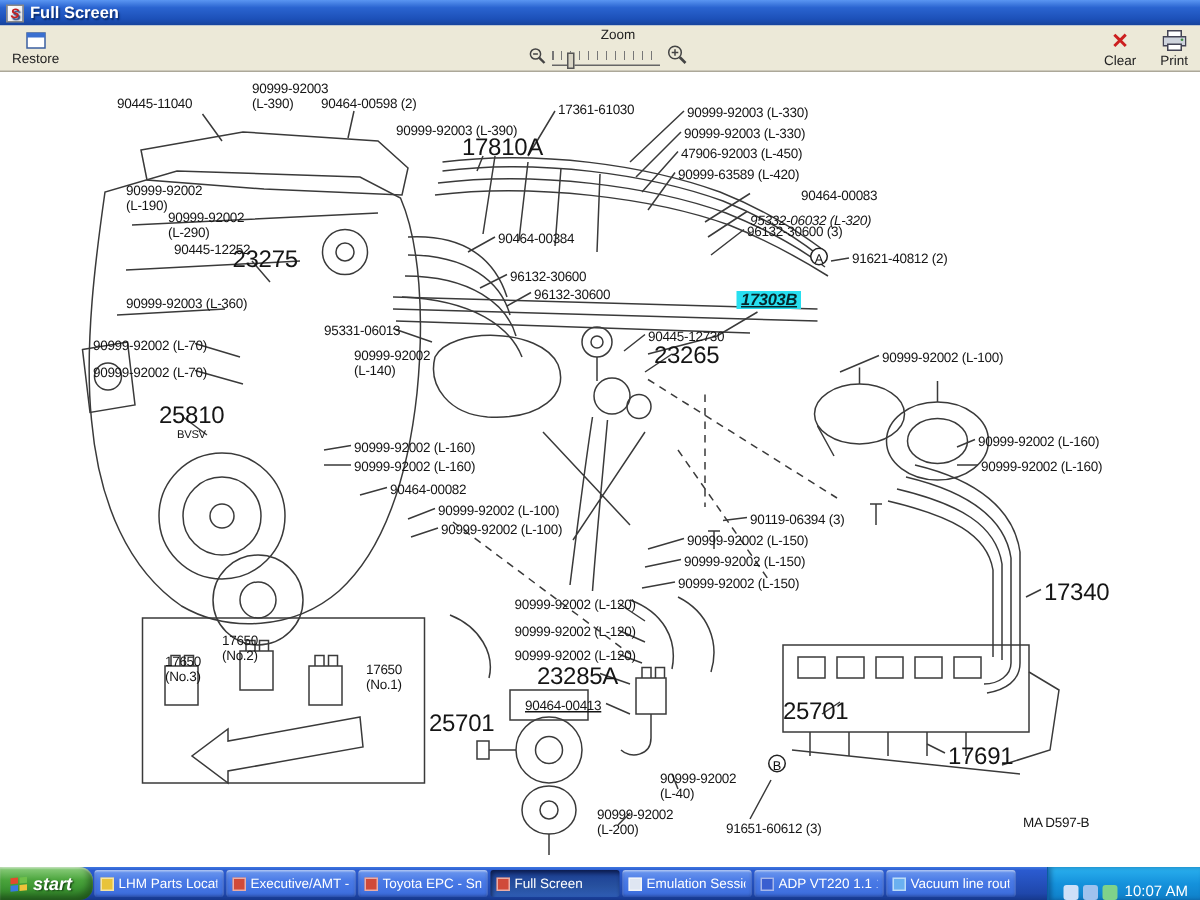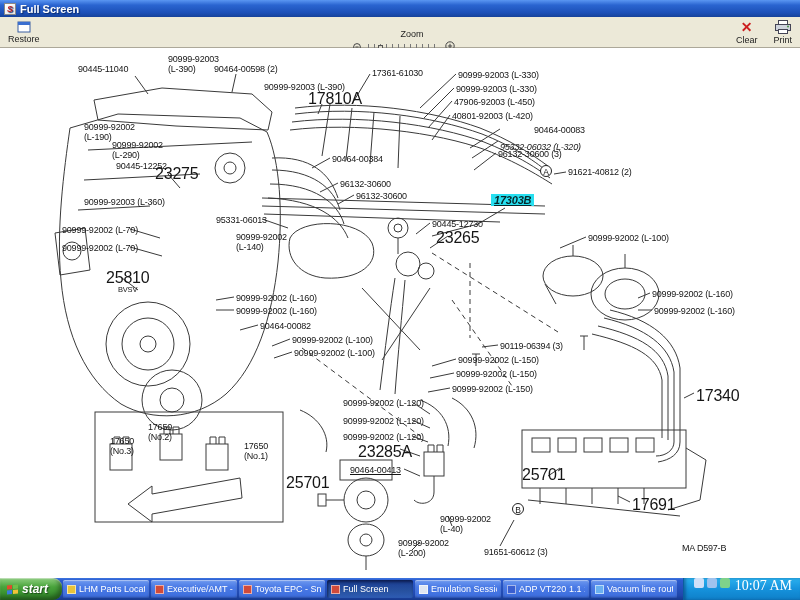--- a/index.html
+++ b/index.html
@@ -13,21 +13,21 @@
     text-shadow:1px 1px 1px #0a2a6a; }
   .app-icon { width:12px; height:12px; background:linear-gradient(135deg,#fff 0%,#e8e8e8 100%); border:1px solid #888;
     color:#c42020; font-size:9px; line-height:10px; text-align:center; font-weight:bold; font-style:italic; }
 
   
   .toolbar { position:relative; height:31px; background:#ece9d8; border-bottom:1px solid #aca899; display:flex; align-items:stretch; }
   .tool-btn { display:flex; flex-direction:column; align-items:center; justify-content:center; gap:1px;
     font-size:9px; color:#222; padding:1px 7px; border:1px solid transparent; }
   .tool-btn svg { display:block; }
   .toolbar-right { margin-left:auto; display:flex; }
-  .zoom-group { position:absolute; left:352px; top:12px; width:120px; height:17px; }
+  .zoom-group { position:absolute; left:352px; top:1px; width:120px; height:17px; }
   .zoom-label { text-align:center; font-size:9px; color:#222; }
   .zoom-row { display:flex; align-items:center; gap:4px; margin-top:1px; }
   .zoom-track { position:relative; width:72px; height:10px;
     background:repeating-linear-gradient(90deg,#777 0 1px,transparent 1px 6px); background-size:100% 6px; background-repeat:no-repeat;
     border-bottom:1px solid #666; }
   .zoom-thumb { position:absolute; top:1px; width:5px; height:11px; background:#d8d4c4; border:1px solid #555; }
   .clear-x { font-size:14px; line-height:14px; font-weight:bold; color:#cc1f1f; }
 
   
   .diagram { position:absolute; top:48px; left:0; width:800px; height:530px; background:#fff; }
@@ -50,23 +50,23 @@
   .flag i { display:block; }
   .tasks { display:flex; align-items:center; }
   .task-btn { width:86px; height:18px; margin:0 1px; border-radius:2px; display:flex; align-items:center; gap:3px;
     padding:0 4px; color:#fff; font-size:9px; white-space:nowrap; overflow:hidden;
     background:linear-gradient(180deg,#6e99ef 0%,#4a7ae6 40%,#3b6cdc 100%);
     box-shadow:inset 0 1px 1px rgba(255,255,255,.45), inset 0 -1px 2px rgba(0,0,30,.3); }
   .task-btn.active { background:linear-gradient(180deg,#1a3c92 0%,#27519f 60%,#2e5cb4 100%);
     box-shadow:inset 1px 2px 3px rgba(0,0,20,.55); }
   .task-icon { width:9px; height:9px; flex:0 0 auto; border:1px solid rgba(255,255,255,.55); }
   .task-label { overflow:hidden; text-overflow:clip; }
-  .tray { margin-left:auto; display:flex; align-items:flex-start; gap:5px; padding:0 8px 0 10px; color:#fff; font-size:14px;
+  .tray { margin-left:auto; display:flex; align-items:flex-end; gap:5px; padding:0 8px 0 10px; color:#fff; font-size:10px;
     background:linear-gradient(180deg,#2bb1ef 0%,#1592dc 50%,#0f7fc8 100%);
-    border-left:1px solid #0a5f9e; box-shadow:inset 2px 0 3px rgba(0,0,40,.3);font-family:Liberation Serif, serif; }
+    border-left:1px solid #0a5f9e; box-shadow:inset 2px 0 3px rgba(0,0,40,.3); }
   .tray-icon { width:10px; height:10px; border-radius:2px; }
 </style>
 </head>
 <body>
 
 <div class="screen">
 
   <div class="titlebar">
     <span class="app-icon">S</span>
     <span>Full Screen</span>
@@ -229,21 +229,21 @@
         <div class="dlabel" style="left: 78px; top: 16px;">90445-11040</div>
         <div class="dlabel" style="left: 168px; top: 6px;">90999-92003
 (L-390)</div>
         <div class="dlabel" style="left: 214px; top: 16px;">90464-00598 (2)</div>
         <div class="dlabel" style="left: 264px; top: 34px;">90999-92003 (L-390)</div>
         <div class="dlabel big" style="left: 308px; top: 44px;">17810A</div>
         <div class="dlabel" style="left: 372px; top: 20px;">17361-61030</div>
         <div class="dlabel" style="left: 458px; top: 22px;">90999-92003 (L-330)</div>
         <div class="dlabel" style="left: 456px; top: 36px;">90999-92003 (L-330)</div>
         <div class="dlabel" style="left: 454px; top: 49px;">47906-92003 (L-450)</div>
-        <div class="dlabel" style="left: 452px; top: 63px;">40801-92003 (L-420)</div>
+        <div class="dlabel" style="left: 452px; top: 63px;">90999-63589 (L-420)</div>
         <div class="dlabel" style="left: 502px; top: 77px; margin-left: 32px;">90464-00083</div>
         <div class="dlabel" style="left: 500px; top: 94px; font-style: italic;">95332-06032 (L-320)</div>
         <div class="dlabel" style="left: 498px; top: 101px;">96132-30600 (3)</div>
         <div class="dlabel" style="left: 84px; top: 74px;">90999-92002
 (L-190)</div>
         <div class="dlabel" style="left: 112px; top: 92px;">90999-92002
 (L-290)</div>
         <div class="dlabel" style="left: 116px; top: 113px;">90445-12252</div>
         <div class="dlabel big" style="left: 155px; top: 119px;">23275</div>
         <div class="dlabel" style="left: 332px; top: 106px;">90464-00384</div>

